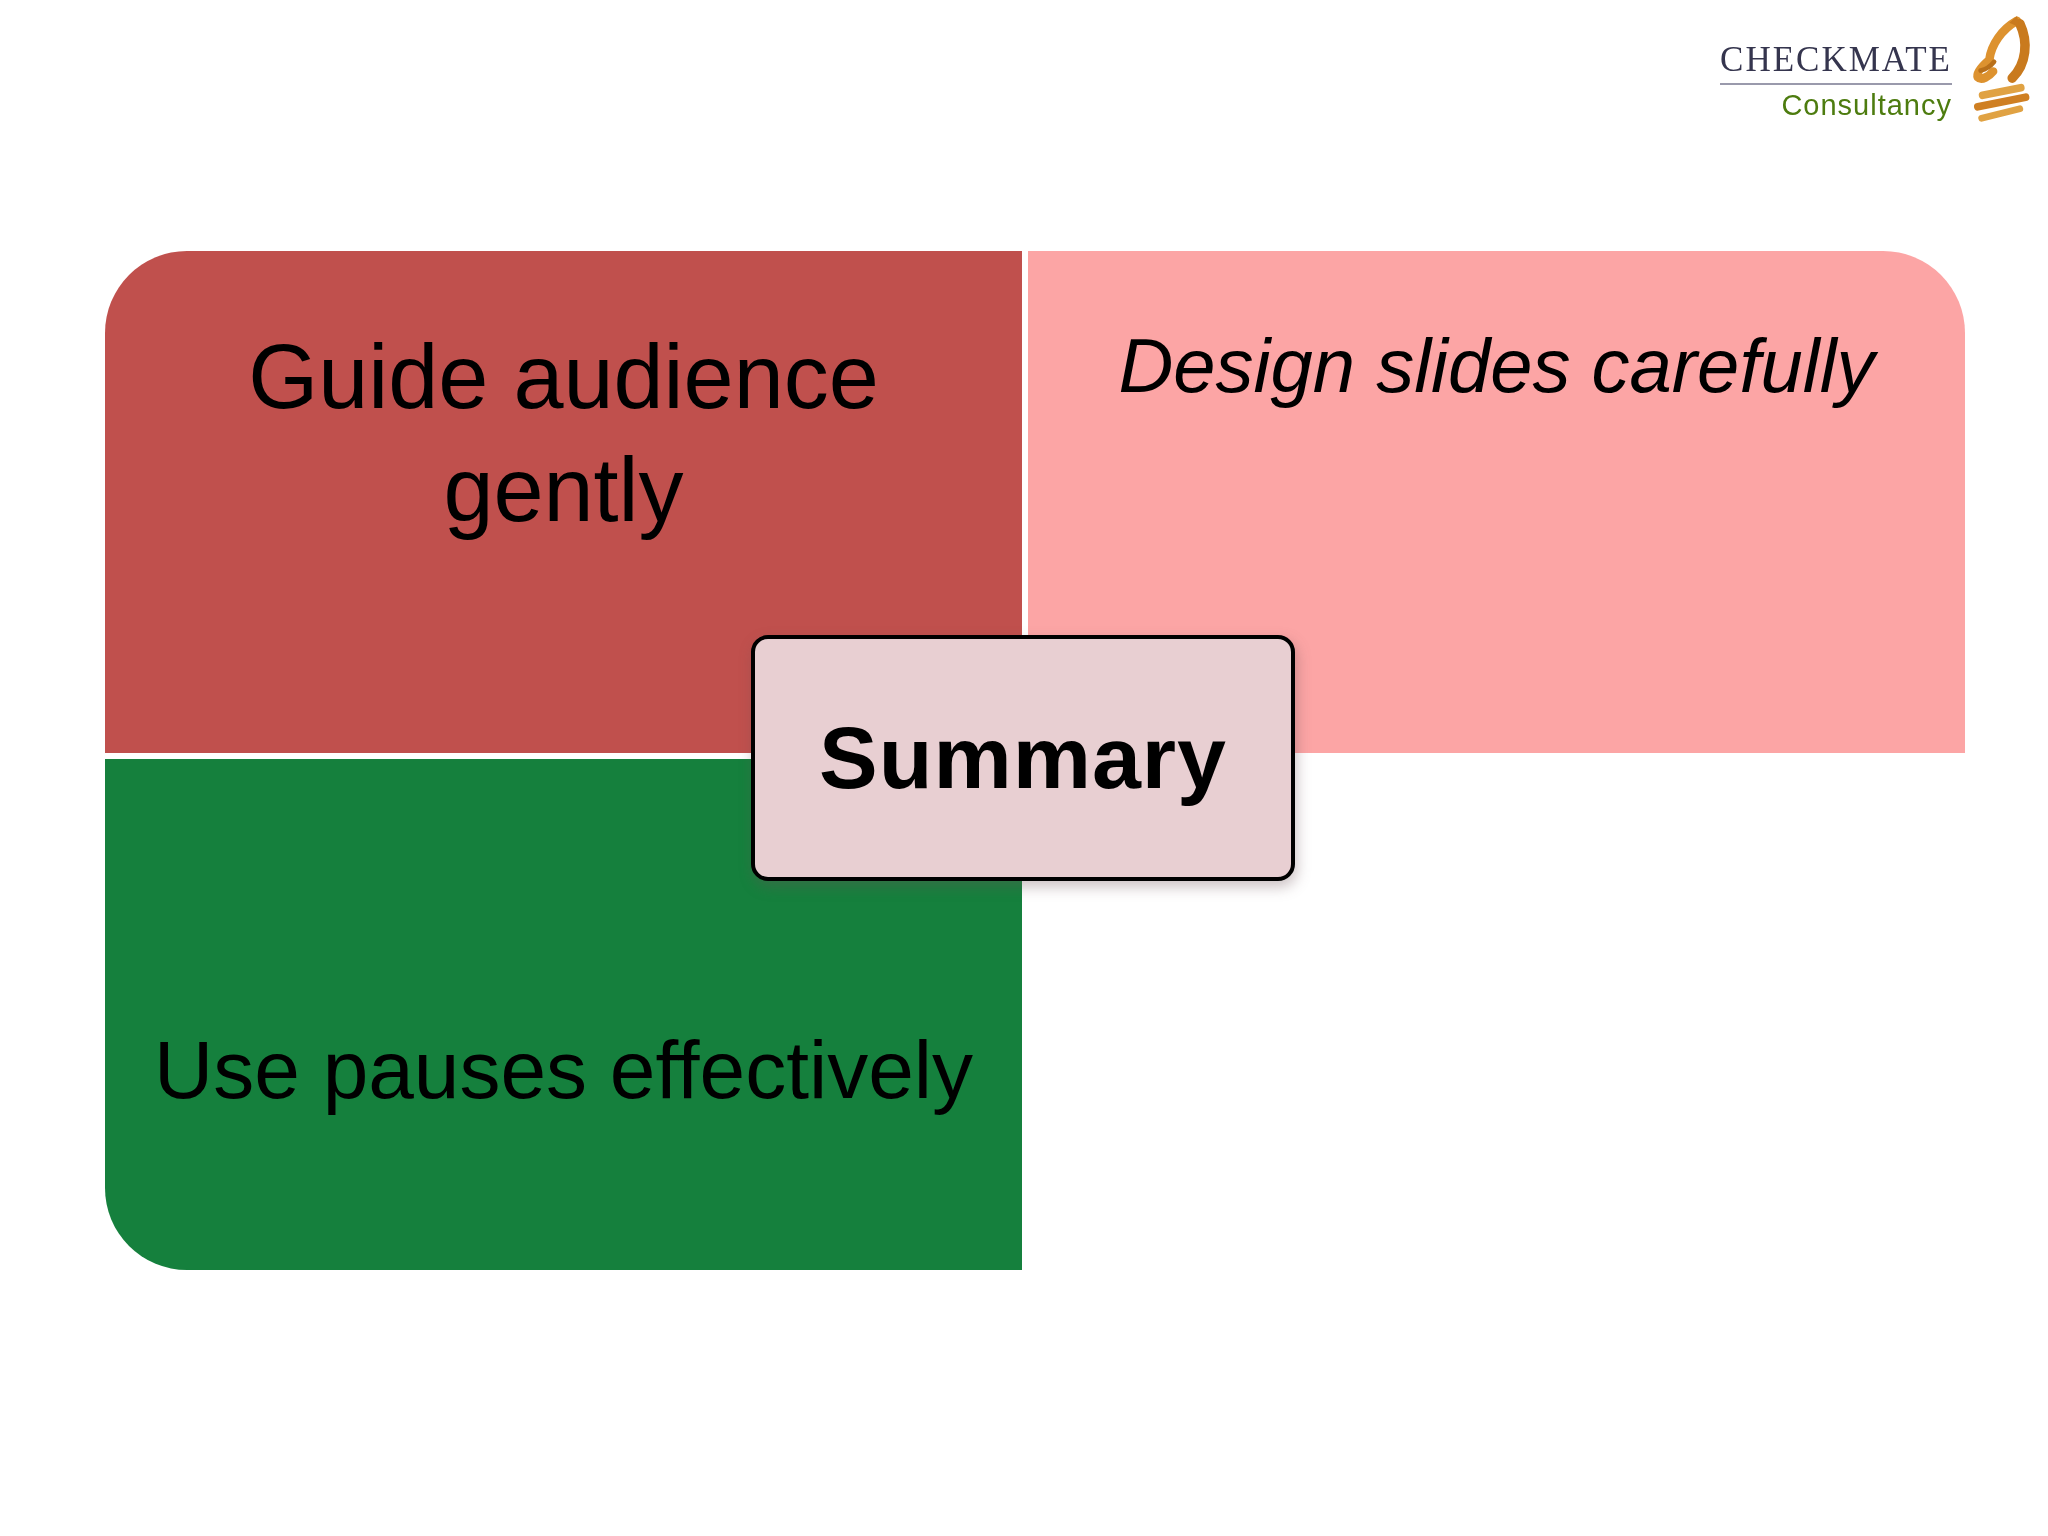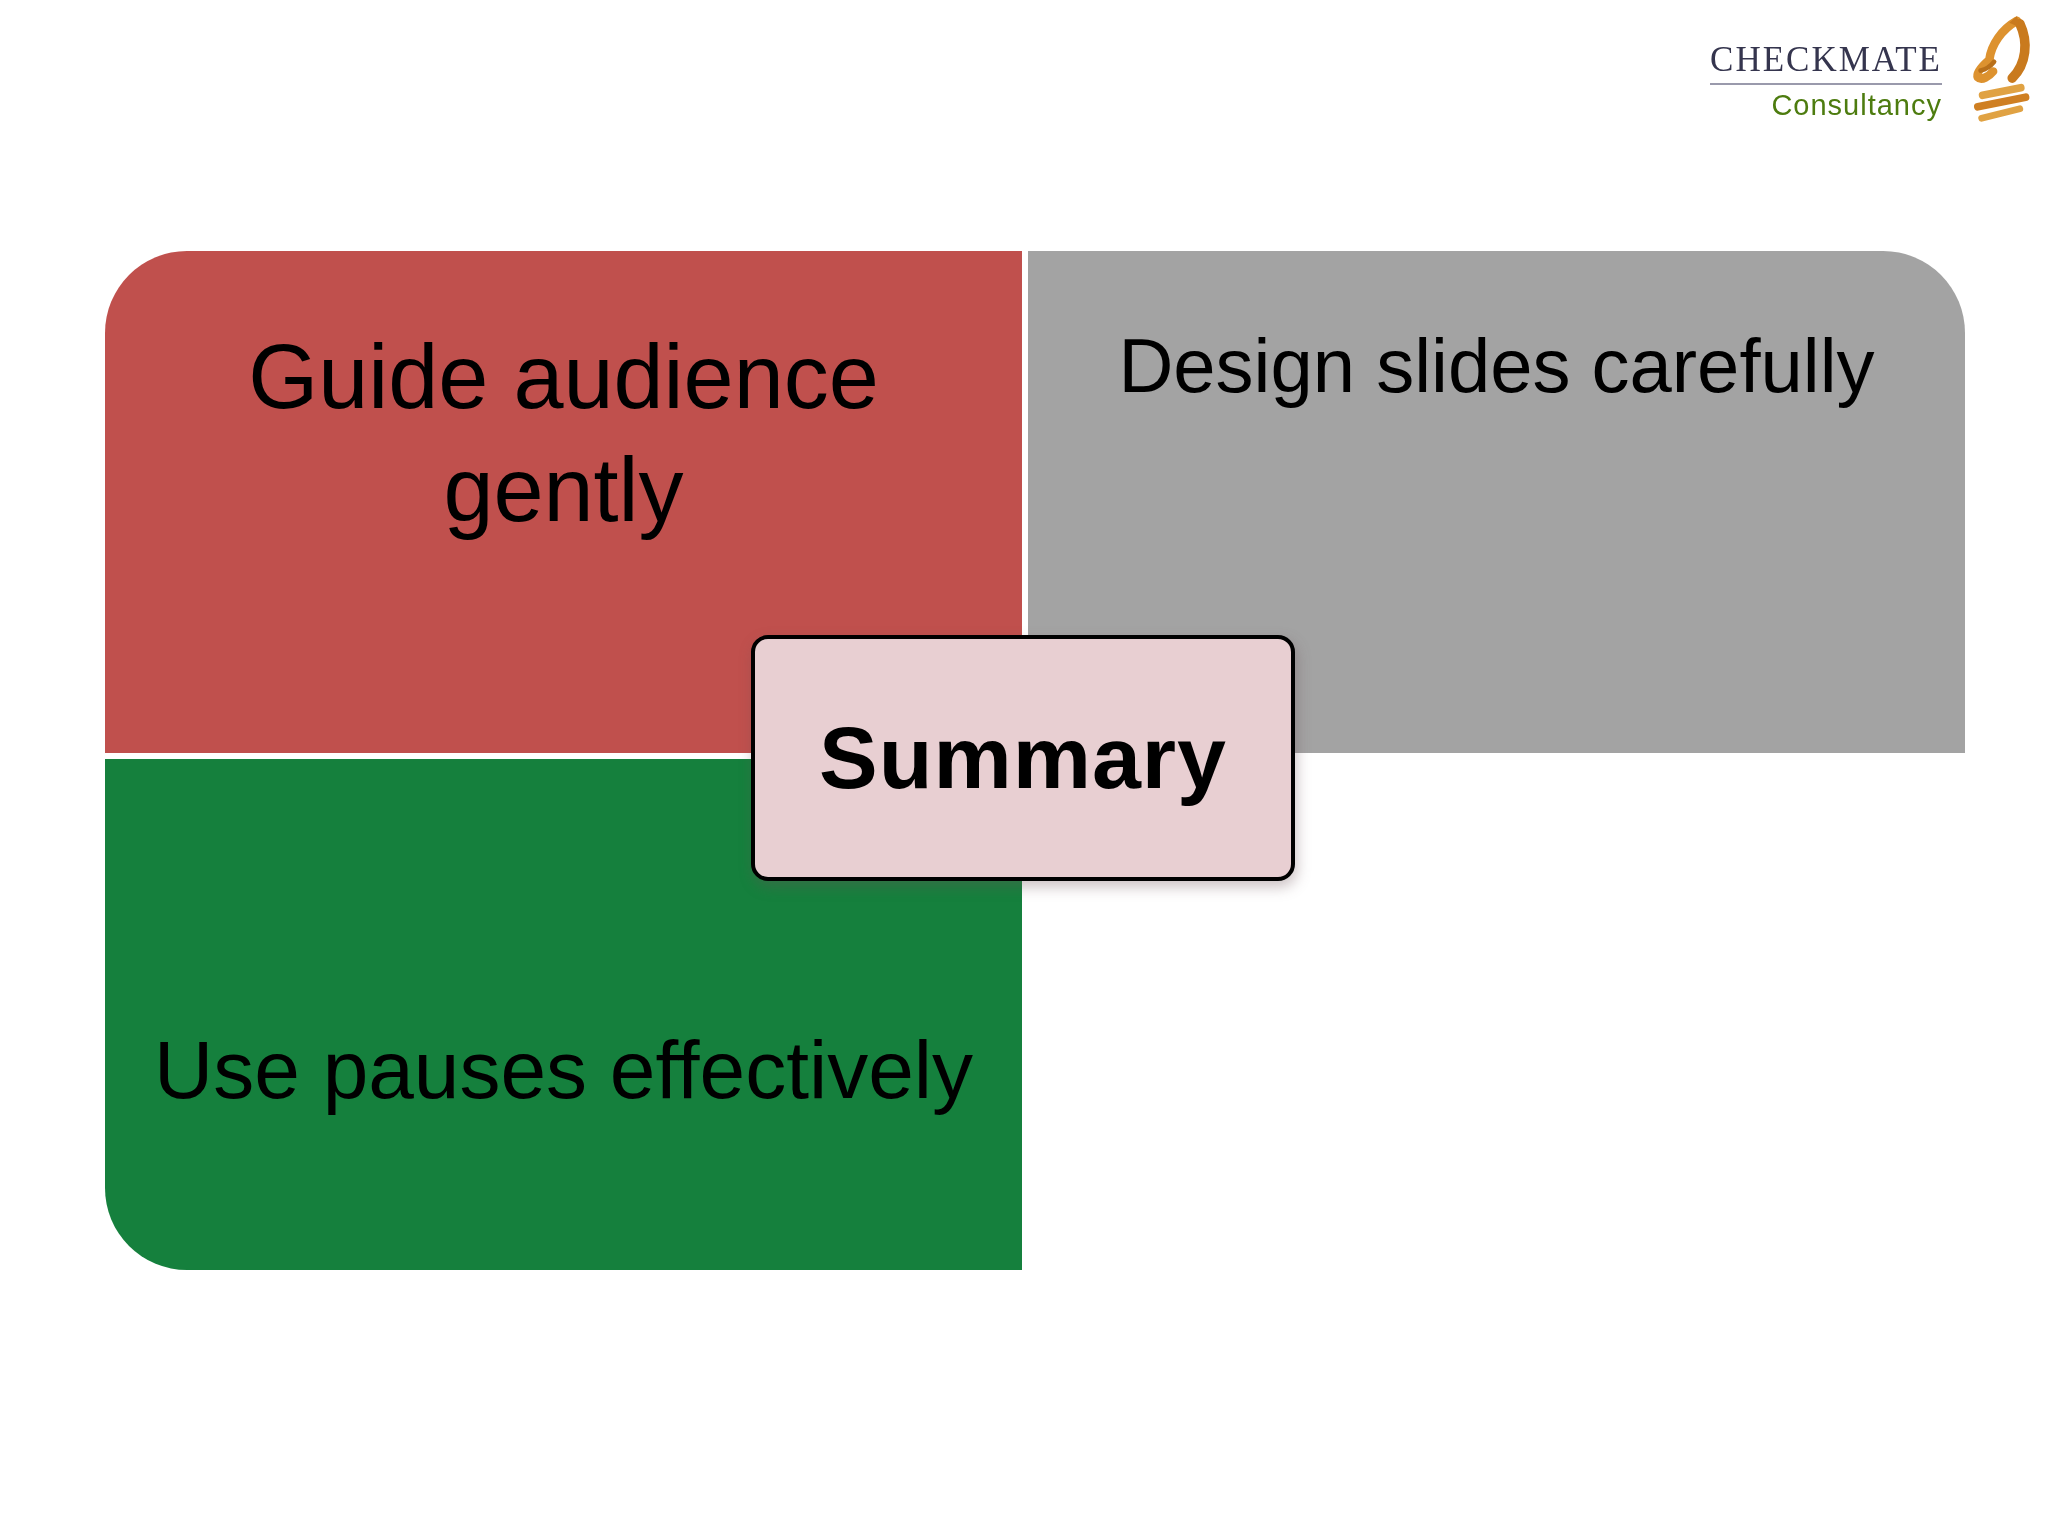--- a/index.html
+++ b/index.html
@@ -7,21 +7,21 @@
     position:relative;
     width:2048px;height:1536px;
     background:#ffffff;
     overflow:hidden;
     font-family:"Liberation Sans","DejaVu Sans",sans-serif;
   }
 
   
   .logo{
     position:absolute;top:14px;right:10px;
-    display:flex;align-items:flex-start;gap:10px;
+    display:flex;align-items:flex-start;
   }
   .logo-text{text-align:right;padding-top:28px;}
   .logo-brand{
     font-family:"Liberation Serif","DejaVu Serif",serif;
     font-size:35px;line-height:1;
     letter-spacing:2px;
     color:#35354e;
     border-bottom:2px solid #9a9aac;
     padding-bottom:6px;
     white-space:nowrap;
@@ -36,21 +36,21 @@
   .knight{width:86px;height:112px;}
 
   
   .quad{
     position:absolute;
     display:flex;flex-direction:column;align-items:center;
     color:#000;
     text-align:center;
   }
   .q-tl{left:105px;top:251px;width:917px;height:502px;background:#c0504d;border-radius:82px 0 0 0;}
-  .q-tr{left:1028px;top:251px;width:937px;height:502px;background:#a3a3a3;border-radius:0 82px 0 0;}
+  .q-tr{left:1028px;top:251px;width:937px;height:502px;background:#fca5a5;border-radius:0 82px 0 0;font-style:italic;}
   .q-bl{left:105px;top:759px;width:917px;height:511px;background:#15803d;border-radius:0 0 0 82px;}
   .q-br{left:1028px;top:759px;width:937px;height:511px;background:#4bacc6;border-radius:0 0 82px 0;}
 
   .q-tl,.q-tr{justify-content:flex-start;}
   .q-bl,.q-br{justify-content:center;}
 
   .q-label{display:block;}
   .q-tl .q-label{font-size:90px;line-height:1.26;max-width:780px;padding-top:70px;}
   .q-tr .q-label{font-size:76px;line-height:1.24;padding-top:68px;white-space:nowrap;}
   .q-bl .q-label{font-size:82px;line-height:1.24;white-space:nowrap;transform:translateY(55px);}

